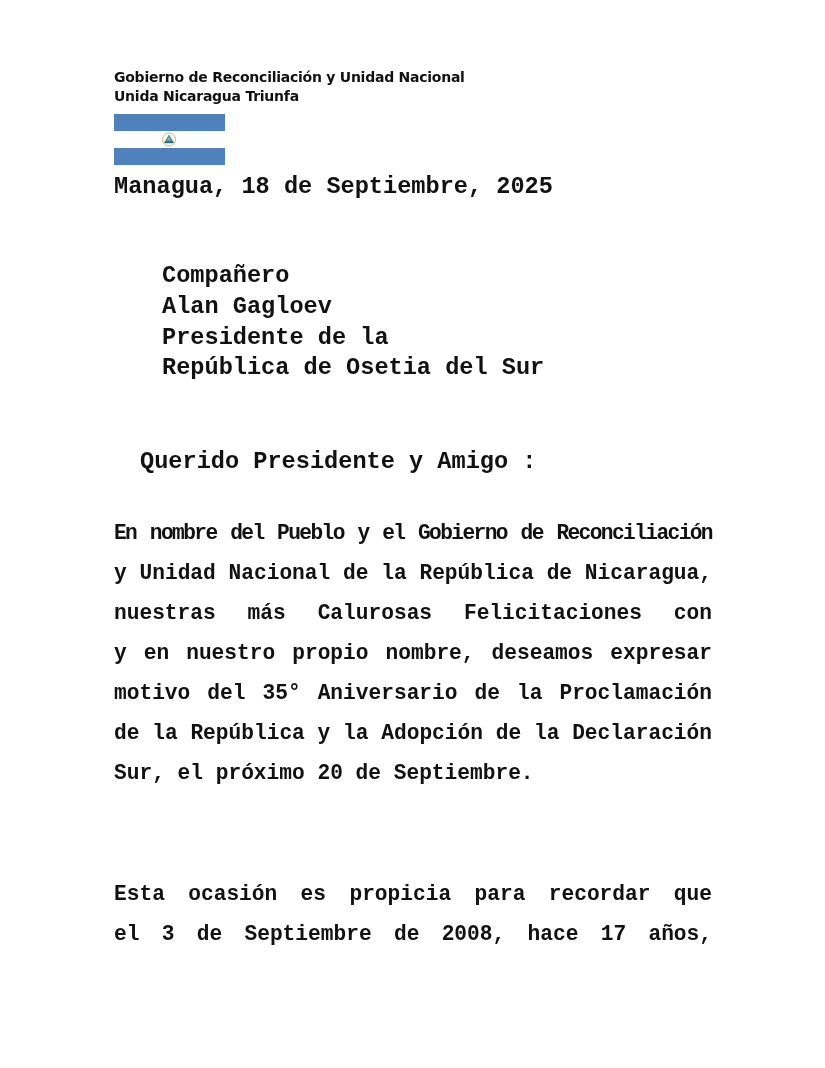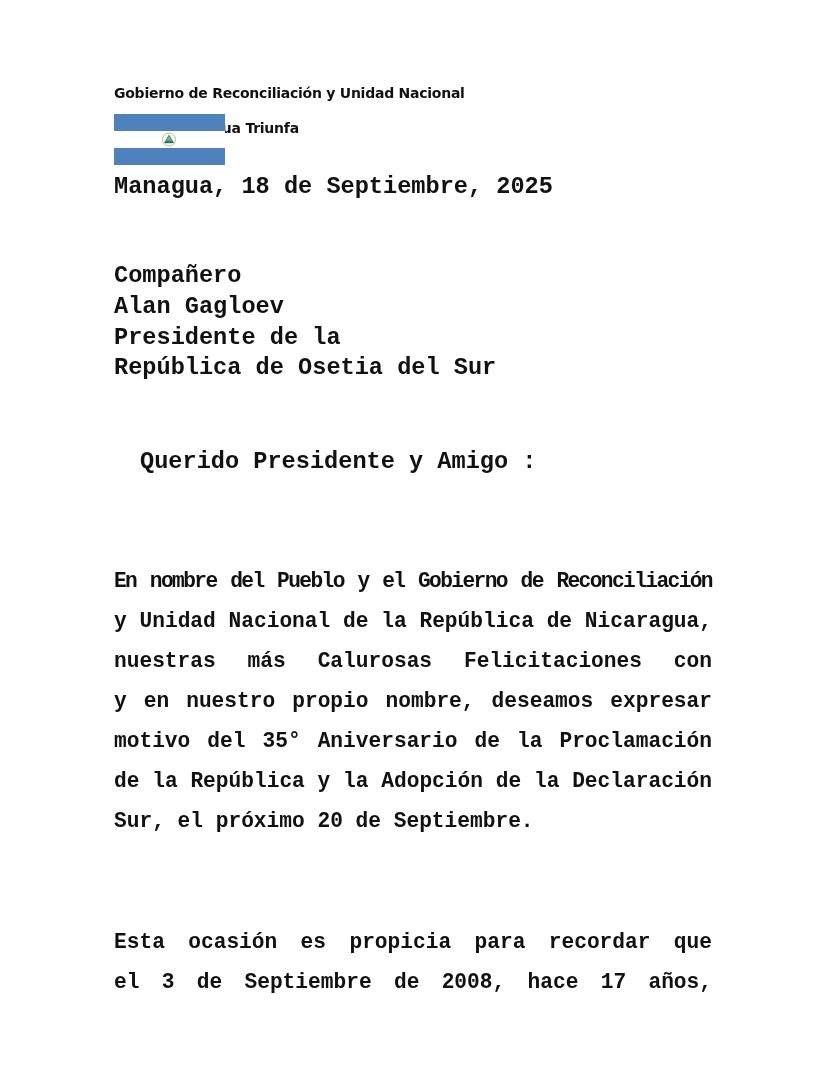--- a/index.html
+++ b/index.html
@@ -1,36 +1,36 @@
 <!DOCTYPE html>
 <html><head>
   <meta charset="utf-8">
   <style>
     html, body { margin: 0; padding: 0; background: #ffffff; }
     body { width: 825px; height: 1068px; position: relative; overflow: hidden; color: #111111; }
     .page { position: absolute; left: 0; top: 0; width: 825px; height: 1068px; background: #ffffff; }
 
     .org-header { position: absolute; left: 114px; top: 68px; font-family: "DejaVu Sans", sans-serif; font-weight: bold; font-size: 14px; line-height: 19px; color: #111; letter-spacing: -0.25px; }
-    .org-header div { white-space: nowrap; margin-top: 16px; }
+    .org-header div { white-space: nowrap; }
 
     .flag { position: absolute; left: 114px; top: 114px; width: 111px; height: 51px; }
     .flag .stripe { height: 17px; }
     .flag .blue { background: #4f81bd; }
     .flag .white { background: #ffffff; position: relative; }
     .flag .emblem { position: absolute; left: 47px; top: 1px; width: 16px; height: 15px; }
 
     .mono { font-family: "Liberation Mono", monospace; font-weight: bold; color: #111; }
     .date-line { position: absolute; left: 114px; top: 173px; font-size: 23.6px; line-height: 28px; white-space: nowrap; }
 
     .recipient { position: absolute; left: 114px; top: 261px; font-size: 23.6px; line-height: 30.8px; }
-    .recipient div { white-space: nowrap; }
+    .recipient div { white-space: nowrap; margin-left: 48px; }
 
     .salutation { position: absolute; left: 114px; top: 448px; font-size: 23.6px; line-height: 28px; white-space: nowrap; margin-left: 26px; }
 
-    .body-par { position: absolute; left: 114px; width: 598px; font-size: 21.2px; line-height: 40px; margin-top: 48px; }
+    .body-par { position: absolute; left: 114px; width: 598px; font-size: 21.2px; line-height: 40px; }
     .body-par .line { display: block; white-space: nowrap; text-align: justify; text-align-last: justify; height: 40px; }
     .body-par .line.last { text-align-last: left; }
     .body-par .line.tight { letter-spacing: -1.6px; }
     .par1 { top: 513px; }
     .par2 { top: 874px; }
   </style>
 </head>
 <body>
 
 <div class="page">

